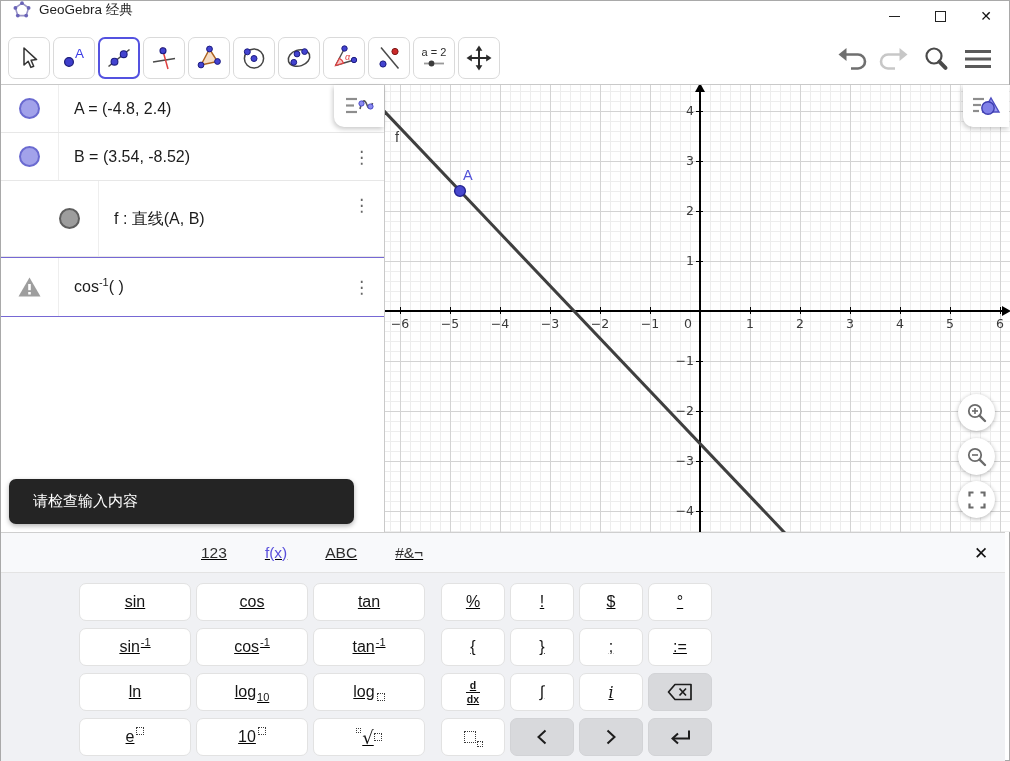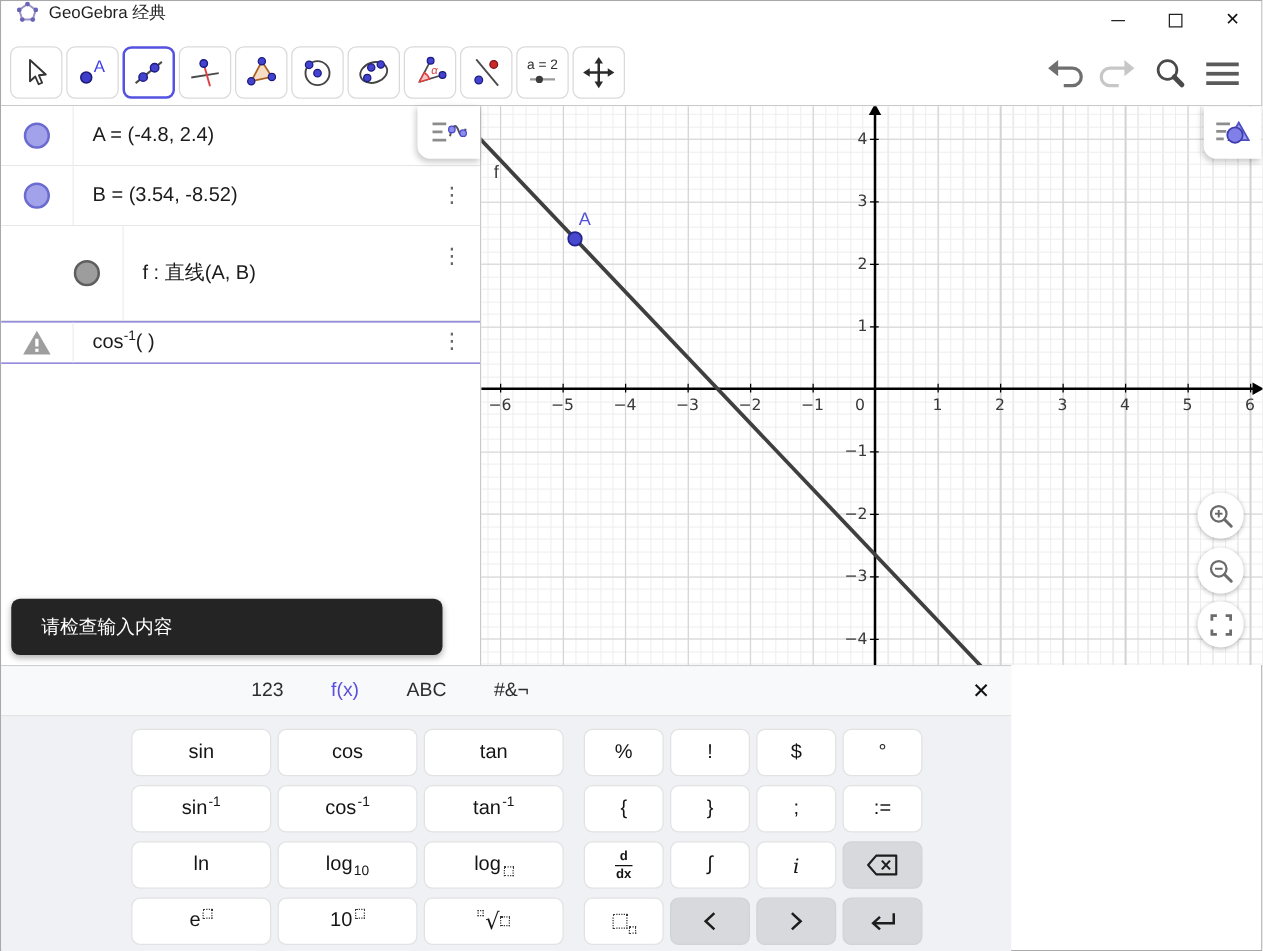--- a/index.html
+++ b/index.html
@@ -56,27 +56,27 @@
   .x-arrow { position:absolute; right:0; top:221px; width:0; height:0; border-left:9px solid #000; border-top:5px solid transparent; border-bottom:5px solid transparent; }
   .y-arrow { position:absolute; left:310px; top:-2px; width:0; height:0; border-bottom:9px solid #000; border-left:5px solid transparent; border-right:5px solid transparent; }
   .tick-label { position:absolute; font-size:12.5px; color:#3a3a3a; font-family:"DejaVu Sans",sans-serif; }
   .tickmark-x { position:absolute; width:1.3px; height:7px; top:222px; background:#000; }
   .tickmark-y { position:absolute; height:1.3px; width:7px; left:311px; background:#000; }
   .plot-svg { position:absolute; left:0; top:0; z-index:2; }
   .gfx-style-btn { position:absolute; top:0; right:2px; width:46px; height:42px; background:#fff; border-radius:0 0 0 10px; box-shadow:-1px 2px 5px rgba(0,0,0,.22); display:flex; align-items:center; justify-content:center; z-index:4; }
   .gfx-round-btn { position:absolute; left:573px; width:37px; height:37px; border-radius:50%; background:#fff; box-shadow:0 1px 4px rgba(0,0,0,.3); display:flex; align-items:center; justify-content:center; z-index:4; }
 
   
-  .keyboard { position:absolute; left:0; top:531px; width:808px; height:230px; background:#f0f1f4; border-top:1px solid #cfcfcf; }
+  .keyboard { position:absolute; left:0; top:531px; width:1004px; height:230px; background:#f0f1f4; border-top:1px solid #cfcfcf;text-decoration:underline; }
   .kb-tabs { height:40px; background:#f8f9fb; border-bottom:1px solid #e3e3e3; display:flex; align-items:center; padding-left:192px; gap:22px; position:relative; }
   .kb-tab { font-size:15.5px; color:#2d2d2d; padding:0 8px; cursor:default; }
   .kb-tab.active { color:#5a50dc; }
   .kb-close { position:absolute; right:11px; top:7px; width:26px; height:26px; display:flex; align-items:center; justify-content:center; font-size:17px; color:#111; font-family:"DejaVu Sans",sans-serif; }
   .kb-body { padding-top:10px; }
-  .kb-row { display:flex; margin-left:104px; margin-bottom:7px; }
+  .kb-row { display:flex; margin-left:78px; margin-bottom:7px; }
   .key { height:38px; background:#fff; border:1px solid #e2e2e2; border-radius:7px; display:flex; align-items:center; justify-content:center; font-size:16px; color:#151515; margin-right:5px; }
   .key.wide { width:112px; }
   .key.narrow { width:64px; }
   .key.gapBefore { margin-left:11px; }
   .key.dark { background:#d8d9dc; border-color:#d2d3d6; }
   .key .sup { font-size:11px; position:relative; top:-5px; margin-left:1px; }
   .key .sub { font-size:11px; position:relative; top:5px; margin-left:1px; }
   .key .box { width:8px; height:8px; border:1.5px dotted #3a3a3a; display:inline-block; }
   .key .sub-box { position:relative; top:5px; margin-left:2px; }
   .key .sup-box { position:relative; top:-6px; margin-left:2px; }
@@ -260,21 +260,21 @@
           </div>
           <div class="alg-row" style="height: 76px; padding-left: 40px;">
             <div class="marble-col">
               <div class="marble ln"></div>
             </div>
             <div class="row-content">
               <div class="row-line"><span>f : 直线(A, B)</span></div>
             </div>
             <div class="row-menu" style="top: 16px;">⋮</div>
           </div>
-          <div class="alg-row selected" style="height: 34px;">
+          <div class="alg-row selected" style="height: 60px;">
             <div class="marble-col">
               <svg width="25" height="22" viewBox="0 0 25 22">
                 <path d="M12.5 1.5 L23.5 20.5 H1.5 Z" fill="#9e9e9e"></path>
                 <rect x="11.2" y="8" width="2.6" height="6.2" fill="#fff"></rect>
                 <rect x="11.2" y="16" width="2.6" height="2.5" fill="#fff"></rect>
               </svg>
             </div>
             <div class="row-content">
               <div class="row-line"><span>cos</span><sup>-1</sup><span>( )</span></div>
             </div>

